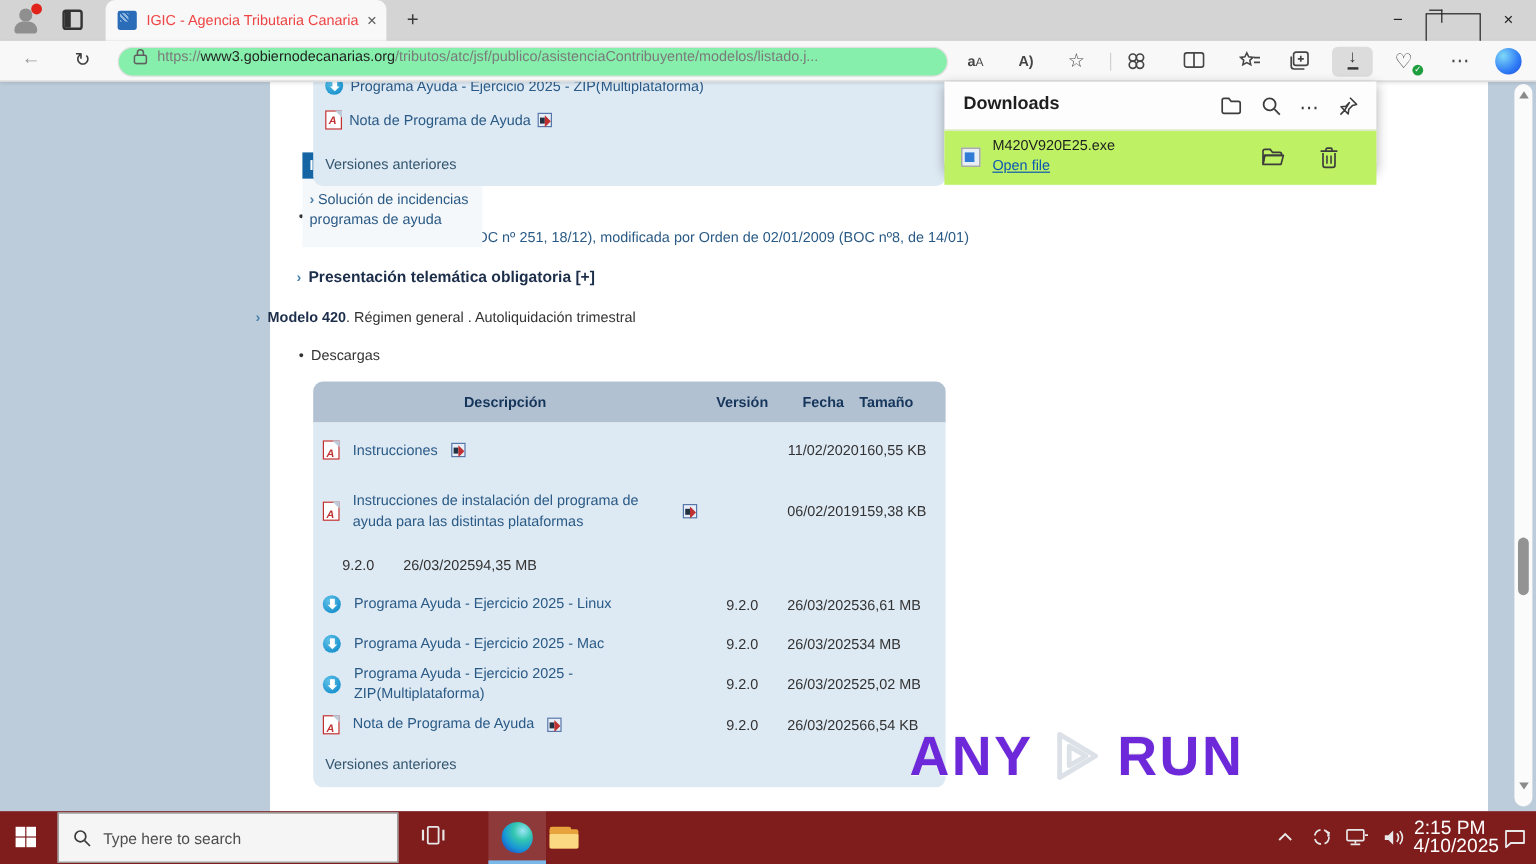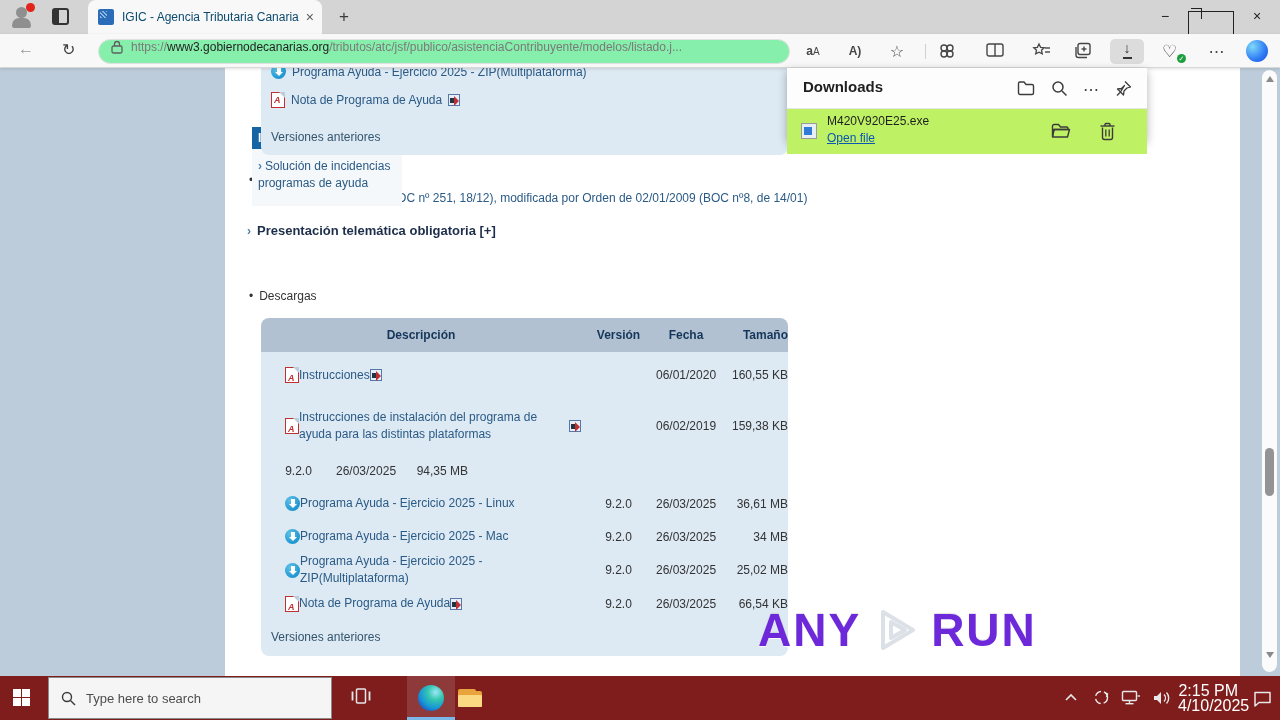--- a/index.html
+++ b/index.html
@@ -10,21 +10,21 @@
   .tabstrip { position:absolute; left:0; top:0; width:1280px; height:34px; background:#d4d4d4; }
   .avatar { position:absolute; left:10px; top:6px; width:24px; height:24px; }
   .avatar .head { position:absolute; left:6px; top:1px; width:11px; height:11px; border-radius:50%; background:#8f8f8f; }
   .avatar .body { position:absolute; left:2px; top:12px; width:19px; height:10px; border-radius:10px 10px 4px 4px; background:#8f8f8f; }
   .avatar .dot { position:absolute; right:-1px; top:-3px; width:9px; height:9px; border-radius:50%; background:#e2231a; }
   .ws-icon { position:absolute; left:52px; top:8px; width:17px; height:17px; border:2px solid #333; border-radius:3px; }
   .ws-icon::after { content:""; position:absolute; left:0; top:0; width:5px; height:13px; background:#333; }
   .tab { position:absolute; left:88px; top:0; width:234px; height:34px; background:#f8f8f8; border-radius:8px 8px 0 0; display:flex; align-items:center; padding:0 8px 0 10px; }
   .favicon { width:16px; height:16px; border-radius:2px; background:#2b6cb8; position:relative; flex:0 0 16px; }
   .favicon::after { content:""; position:absolute; left:2px; top:2px; width:7px; height:7px; background:repeating-linear-gradient(45deg,#8fb8e0 0 1.5px,#2b6cb8 1.5px 3px); }
-  .tab-title { margin-left:8px; font-size:12px; color:#0c4a6e; white-space:nowrap; overflow:hidden; text-overflow:ellipsis; flex:1; }
+  .tab-title { margin-left:8px; font-size:12px; color:#ef4444; white-space:nowrap; overflow:hidden; text-overflow:ellipsis; flex:1; }
   .tab-close { font-size:14px; color:#5a5a5a; margin-left:6px; cursor:default; }
   .newtab { position:absolute; left:333px; top:6px; font-size:17px; color:#3a3a3a; width:22px; height:22px; text-align:center; line-height:22px; }
   .wincontrols { position:absolute; right:0; top:0; height:34px; display:flex; }
   .wincontrols span { width:46px; height:34px; text-align:center; line-height:32px; font-size:14px; color:#222; }
   .restore-glyph { position:relative; width:10px; height:10px; border:1px solid #222; display:inline-block; margin-top:11px; background:#d4d4d4; }
   .restore-glyph::before { content:""; position:absolute; left:2px; top:-4px; width:10px; height:10px; border:1px solid #222; border-left:none; border-bottom:none; }
 
   
   .toolbar { position:absolute; left:0; top:34px; width:1280px; height:34px; background:#f8f8f8; border-bottom:1px solid #d8d8d8; box-shadow:0 1px 3px rgba(0,0,0,.12); z-index:5; }
   .nav-glyph { position:absolute; top:6px; font-size:16px; }
@@ -64,24 +64,24 @@
   .pg-text { position:absolute; font-size:12px; color:#333; }
   .bullet { color:#333; margin-right:6px; }
   .pg-link { color:#2a5a86; }
   .sec-arrow { color:#4a82ad; font-weight:bold; font-size:12px; margin-right:6px; }
   .bold-navy { font-weight:bold; color:#1c2e4a; }
 
   
   .dtable { position:absolute; left:261px; top:250px; width:527px; z-index:1; }
   .dt-head { display:flex; background:#b2c1d1; border-radius:8px 8px 0 0; height:34px; align-items:center; font-size:12px; font-weight:bold; color:#15365a; }
   .dt-body { background:#dde9f3; border-radius:0 0 8px 8px; padding-bottom:4px; }
-  .c-desc { width:320px; } .c-ver { width:75px; text-align:center; } .c-fec { width:60px; text-align:center; } .c-tam { width:72px; text-align:right; }
+  .c-desc { width:320px; } .c-ver { width:75px; text-align:center; } .c-fec { width:60px; text-align:center; } .c-tam { width:72px; text-align:left; }
   .dt-head .c-desc { text-align:center; }
   .dt-row { display:flex; align-items:center; font-size:12px; color:#333; }
-  .dt-row .c-desc { display:flex; align-items:center; gap:0; padding-left:24px; line-height:17px; }
+  .dt-row .c-desc { display:flex; align-items:center; gap:11px; padding-left:8px; line-height:17px; }
   .h33 { min-height:33px; } .h46 { min-height:46px; } .h56 { min-height:56px; }
   .dt-foot { font-size:12px; color:#33556e; padding:10px 0 8px 10px; }
 
   
   .pdf-ico { position:relative; width:14px; height:16px; background:#fff; border:1px solid #c03030; flex:0 0 14px; }
   .pdf-ico::before { content:""; position:absolute; right:-1px; top:-1px; border-style:solid; border-width:0 6px 6px 0; border-color:transparent #bdccda transparent transparent; }
   .pdf-ico::after { content:"A"; position:absolute; left:2px; top:2px; font-size:9px; color:#c03030; font-weight:bold; font-style:italic; }
   .dlc-ico { width:15px; height:15px; border-radius:50%; background:radial-gradient(circle at 35% 30%, #5ec1e8, #1f96d0 70%); position:relative; flex:0 0 15px; }
   .dlc-ico::before { content:""; position:absolute; left:5.5px; top:3px; width:4px; height:6px; background:#fff; }
   .dlc-ico::after { content:""; position:absolute; left:3.5px; top:8px; border-style:solid; border-width:4px 4px 0 4px; border-color:#fff transparent transparent transparent; }
@@ -215,38 +215,39 @@
     </div>
 
     <div class="sidebox">
       <div class="sb-h">Incidencias frecuentes</div>
       <div class="sb-b"><span class="sb-arrow">›</span><span>Solución de incidencias programas de ayuda</span></div>
     </div>
 
     <div class="pg-text" style="left:249px; top:105px;"><span class="bullet">•</span><span>Enlaces</span></div>
     <div class="pg-text pg-link" style="left:261px; top:123px;">- Orden de 10/12/2007 (BOC nº 251, 18/12), modificada por Orden de 02/01/2009 (BOC nº8, de 14/01)</div>
     <div class="pg-text" style="left:247px; top:155px; font-size:13px;"><span class="sec-arrow">›</span><span class="bold-navy">Presentación telemática obligatoria [+]</span></div>
+    <div class="pg-text" style="left:213px; top:189px;"><span class="sec-arrow">›</span><span class="bold-navy" style="font-size:12px;">Modelo 420</span><span>. Régimen general . Autoliquidación trimestral</span></div>
     <div class="pg-text" style="left:249px; top:221px;"><span class="bullet">•</span><span>Descargas</span></div>
 
     <div class="dtable">
       <div class="dt-head">
         <span class="c-desc">Descripción</span>
         <span class="c-ver">Versión</span>
         <span class="c-fec">Fecha</span>
         <span class="c-tam">Tamaño</span>
       </div>
       <div class="dt-body">
         <div class="dt-row h46">
           <span class="c-desc">
               <span class="pdf-ico"></span>
               <span class="pg-link">Instrucciones</span>
               <span class="spk-ico"></span>
             </span>
           <span class="c-ver"></span>
-          <span class="c-fec">06/01/2020</span>
+          <span class="c-fec">11/02/2020</span>
           <span class="c-tam">160,55 KB</span>
         </div>
         <div class="dt-row h56">
           <span class="c-desc">
               <span class="pdf-ico"></span>
               <span class="pg-link">Instrucciones de instalación del programa de ayuda para las distintas plataformas</span>
               <span class="spk-ico"></span>
             </span>
           <span class="c-ver"></span>
           <span class="c-fec">06/02/2019</span>

